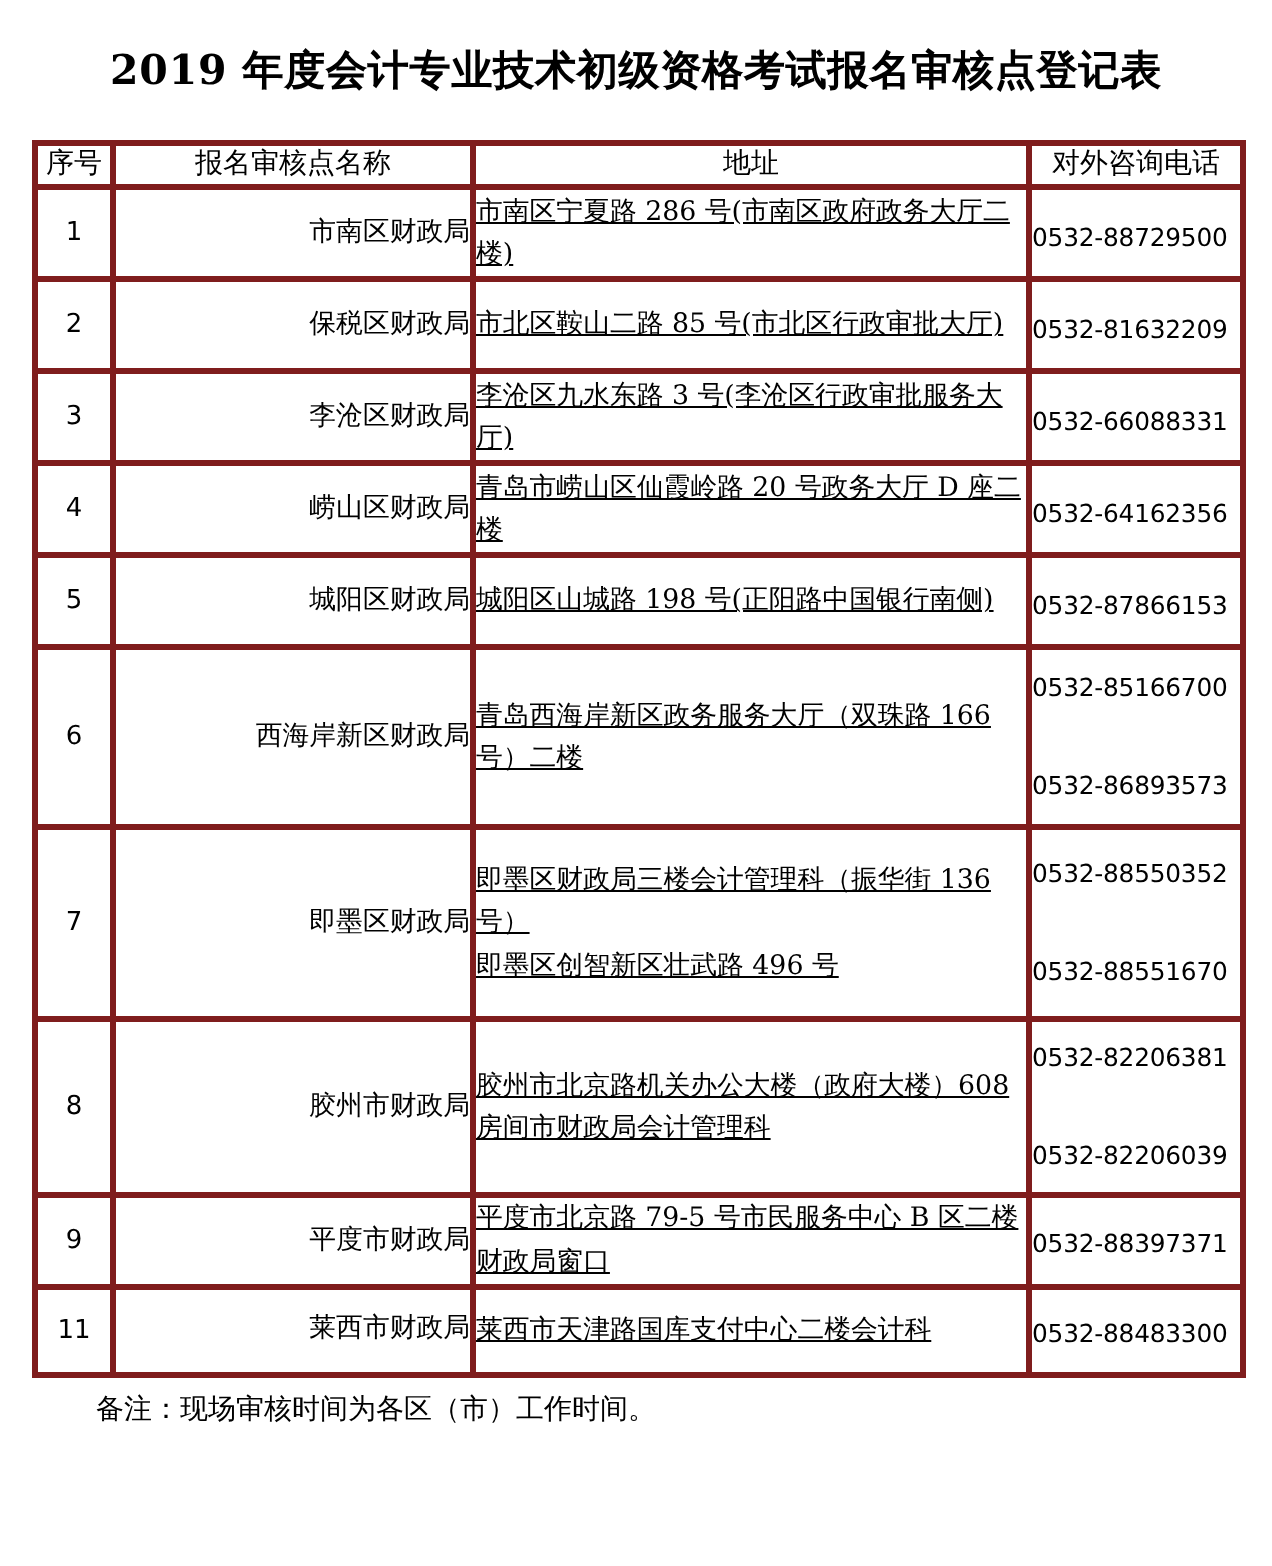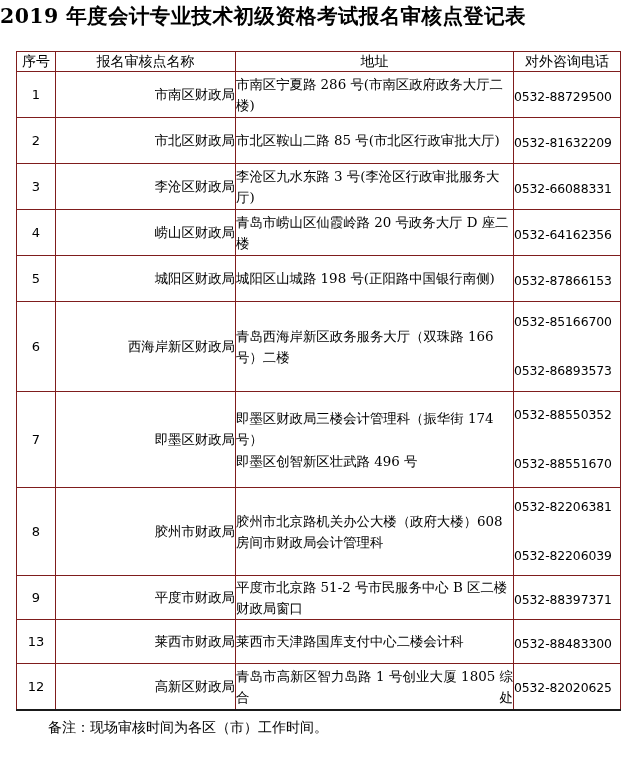--- a/index.html
+++ b/index.html
@@ -16,43 +16,44 @@
   }
   .page {
     position: relative;
     width: 636px;
     height: 783px;
     box-sizing: border-box;
   }
 
   
   .doc-title {
+    text-align: center;
     font-family: "DejaVu Serif", "Liberation Serif", serif;
     font-weight: bold;
     font-size: 20.5px;
     letter-spacing: 0.4px;
     line-height: 1.2;
-    padding-top: 4px;
+    padding-top: 23px;
     padding-bottom: 0;
     white-space: nowrap;
   }
 
   
   .table-wrap {
     margin: 22px 16px 0 16px;
     width: 604px;
   }
   table.reg {
     border-collapse: collapse;
     width: 604px;
     table-layout: fixed;
     font-size: 13.2px;
   }
   table.reg td, table.reg th {
-    border: 1px solid #7f1d1d;
+    border: 3px solid #7f1d1d;
     padding: 0;
     vertical-align: middle;
     font-weight: normal;
   }
   
   table.reg tr.last-row td {
     border-bottom: 2.5px solid #1a1a1a;
   }
 
   col.c-no    { width: 39px; }
@@ -95,20 +96,21 @@
     font-size: 13.4px;
     line-height: 1.58;
     vertical-align: middle;
   }
   .cell-addr.justify .aline {
     text-align: justify;
     text-align-last: justify;
   }
   .cell-addr .aline {
     display: block;
+    text-decoration: underline;
   }
   .cell-tel {
     text-align: left;
     font-family: "DejaVu Sans", "Liberation Sans", sans-serif;
     font-size: 12.4px;
     line-height: 1.5;
     vertical-align: top;
     padding: 5px 1px 4px 1px;
     letter-spacing: -0.1px;
   }
@@ -159,21 +161,21 @@
             <td class="cell-name">市南区财政局</td>
             <td class="cell-addr">
               <span class="aline">市南区宁夏路 286 号(市南区政府政务大厅二楼)</span>
             </td>
             <td class="cell-tel mid">
               <span class="tline">0532-88729500</span>
             </td>
           </tr>
           <tr style="height: 46px;">
             <td class="cell-no">2</td>
-            <td class="cell-name">市北区财政局</td>
+            <td class="cell-name">保税区财政局</td>
             <td class="cell-addr">
               <span class="aline">市北区鞍山二路 85 号(市北区行政审批大厅)</span>
             </td>
             <td class="cell-tel mid">
               <span class="tline">0532-81632209</span>
             </td>
           </tr>
           <tr style="height: 46px;">
             <td class="cell-no">3</td>
             <td class="cell-name">李沧区财政局</td>
@@ -213,21 +215,21 @@
             <td class="cell-tel">
               <span class="tline">0532-85166700</span>
               <span class="tel-gap"></span>
               <span class="tline">0532-86893573</span>
             </td>
           </tr>
           <tr style="height: 96px;">
             <td class="cell-no">7</td>
             <td class="cell-name">即墨区财政局</td>
             <td class="cell-addr">
-              <span class="aline">即墨区财政局三楼会计管理科（振华街 174 号）</span>
+              <span class="aline">即墨区财政局三楼会计管理科（振华街 136 号）</span>
               <span class="aline">即墨区创智新区壮武路 496 号</span>
             </td>
             <td class="cell-tel">
               <span class="tline">0532-88550352</span>
               <span class="tel-gap"></span>
               <span class="tline">0532-88551670</span>
             </td>
           </tr>
           <tr style="height: 88px;">
             <td class="cell-no">8</td>
@@ -238,44 +240,34 @@
             <td class="cell-tel">
               <span class="tline">0532-82206381</span>
               <span class="tel-gap"></span>
               <span class="tline">0532-82206039</span>
             </td>
           </tr>
           <tr style="height: 44px;">
             <td class="cell-no">9</td>
             <td class="cell-name">平度市财政局</td>
             <td class="cell-addr">
-              <span class="aline">平度市北京路 51-2 号市民服务中心 B 区二楼财政局窗口</span>
+              <span class="aline">平度市北京路 79-5 号市民服务中心 B 区二楼财政局窗口</span>
             </td>
             <td class="cell-tel mid">
               <span class="tline">0532-88397371</span>
             </td>
           </tr>
           <tr style="height: 44px;">
-            <td class="cell-no">13</td>
+            <td class="cell-no">11</td>
             <td class="cell-name">莱西市财政局</td>
             <td class="cell-addr">
               <span class="aline">莱西市天津路国库支付中心二楼会计科</span>
             </td>
             <td class="cell-tel mid">
               <span class="tline">0532-88483300</span>
-            </td>
-          </tr>
-          <tr class="last-row" style="height: 46px;">
-            <td class="cell-no">12</td>
-            <td class="cell-name">高新区财政局</td>
-            <td class="cell-addr justify">
-              <span class="aline">青岛市高新区智力岛路 1 号创业大厦 1805 综合处</span>
-            </td>
-            <td class="cell-tel mid">
-              <span class="tline">0532-82020625</span>
             </td>
           </tr>
         </tbody>
     </table>
   </div>
 
   <div class="note">备注：现场审核时间为各区（市）工作时间。</div>
 
 </div>
 

